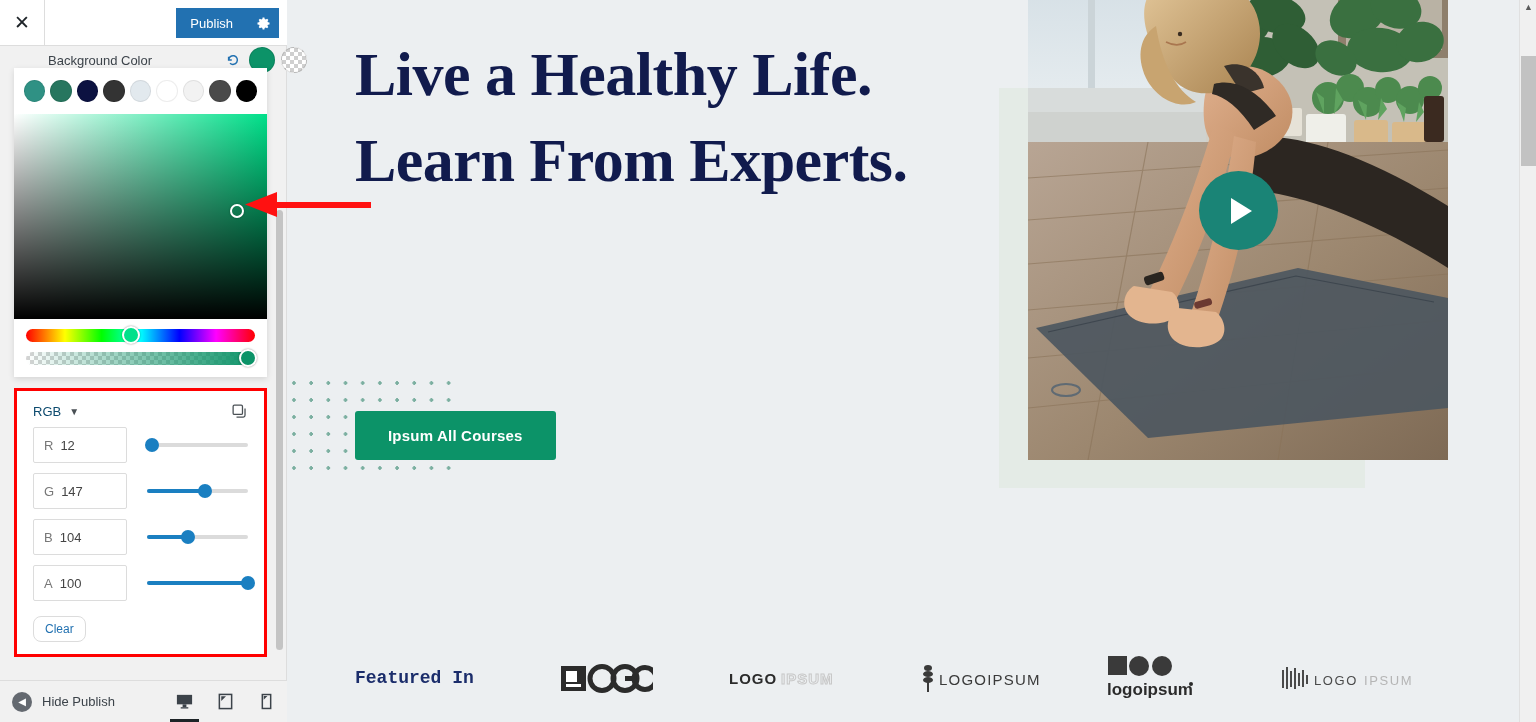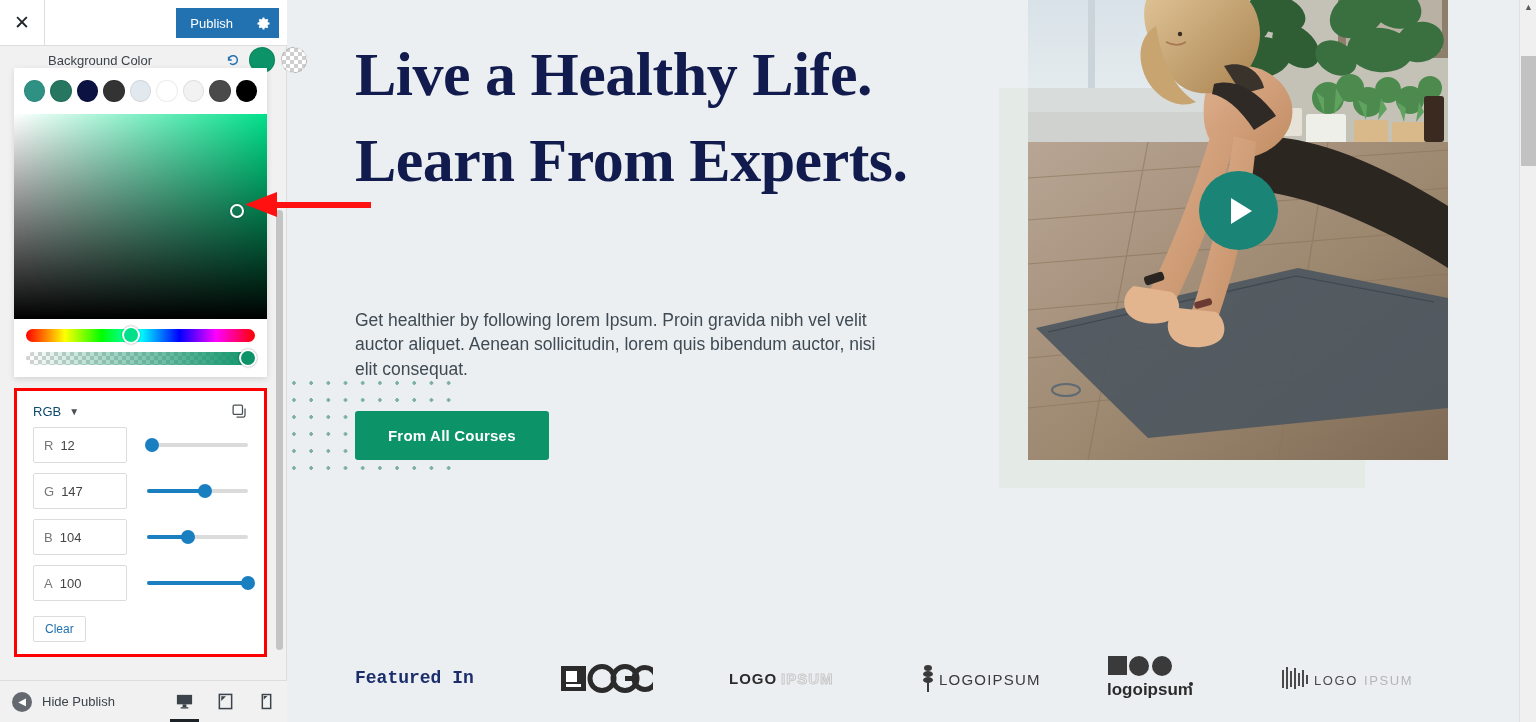--- a/index.html
+++ b/index.html
@@ -149,21 +149,21 @@
     background: #dbdbdb; border-radius: 2px; cursor: pointer;
   }
   .rgb-fill { position: absolute; left: 0; top: 0; height: 4px; background: #1a7fc1; border-radius: 2px; }
   .rgb-knob {
     position: absolute; top: -5px; width: 14px; height: 14px;
     border-radius: 50%; background: #1a7fc1; transform: translateX(-7px);
   }
   .clear-btn {
     margin: 10px 16px 0 16px; display: inline-block;
     padding: 5px 11px; font-size: 12px; color: #2271b1;
-    background: #fff; border: 1px solid #dcdcdc; border-radius: 2px; cursor: pointer;
+    background: #fff; border: 1px solid #dcdcdc; border-radius: 8px; cursor: pointer;
   }
 
   .sb-bottom {
     position: absolute; left: 0; bottom: 0; width: 287px; height: 42px;
     background: #f1f1f1; border-top: 1px solid #ddd;
     display: flex; align-items: center; padding-left: 12px;
   }
   .hide-ctrl { display: flex; align-items: center; cursor: pointer; }
   .hide-arrow {
     width: 20px; height: 20px; border-radius: 50%; background: #646970;
@@ -292,22 +292,21 @@
 <body>
 
 <div class="screen">
 
   <div class="preview">
     <div class="hero">
 
       <div class="dotgrid"></div>
 
       <h1 class="hero-title">Live a Healthy Life. Learn From Experts.</h1>
-      <p class="hero-sub">Get healthier by following lorem Ipsum. Proin gravida nibh vel velit auctor aliquet. Aenean sollicitudin, lorem quis bibendum auctor, nisi elit consequat.</p>
-      <button class="cta-btn">From All Courses</button>
+      <button class="cta-btn">Ipsum All Courses</button>
 
       <div class="img-backdrop"></div>
 
       <div class="hero-photo">
         <svg class="photo-art" viewBox="0 0 420 522" preserveAspectRatio="none">
           <defs>
             <linearGradient id="winG" x1="0" y1="0" x2="0" y2="1">
               <stop offset="0%" stop-color="#cfdbe2"></stop>
                 <stop offset="100%" stop-color="#e7edf0"></stop>
             </linearGradient>

